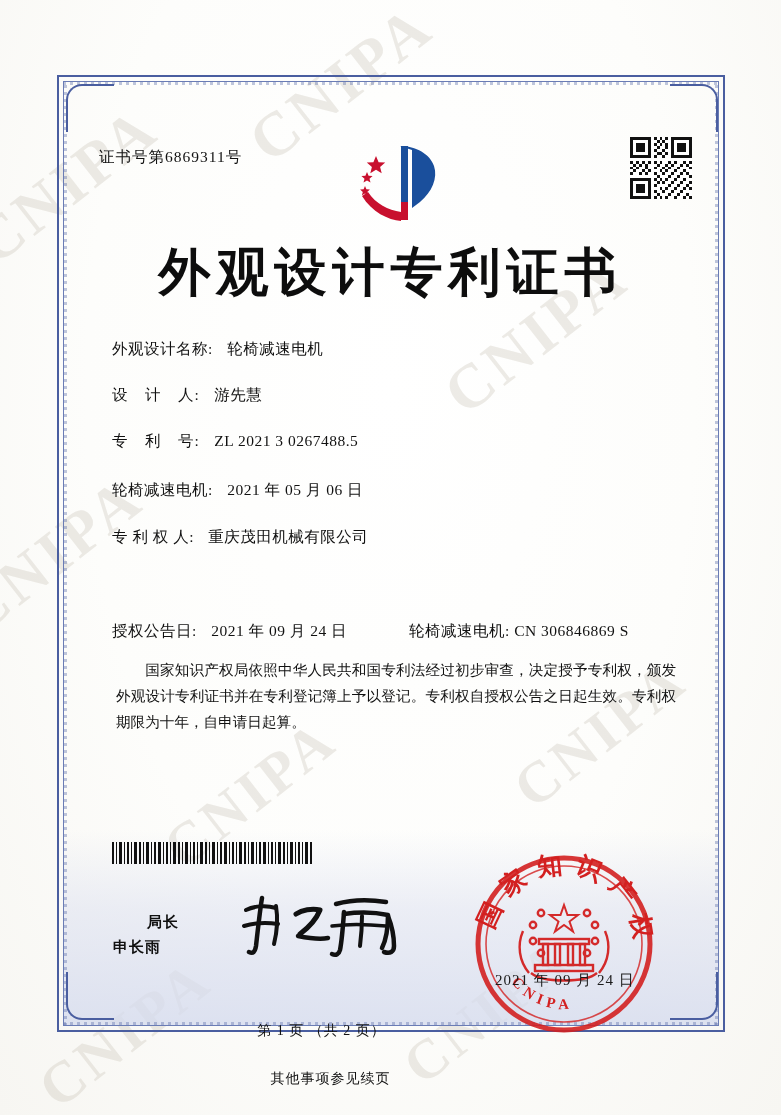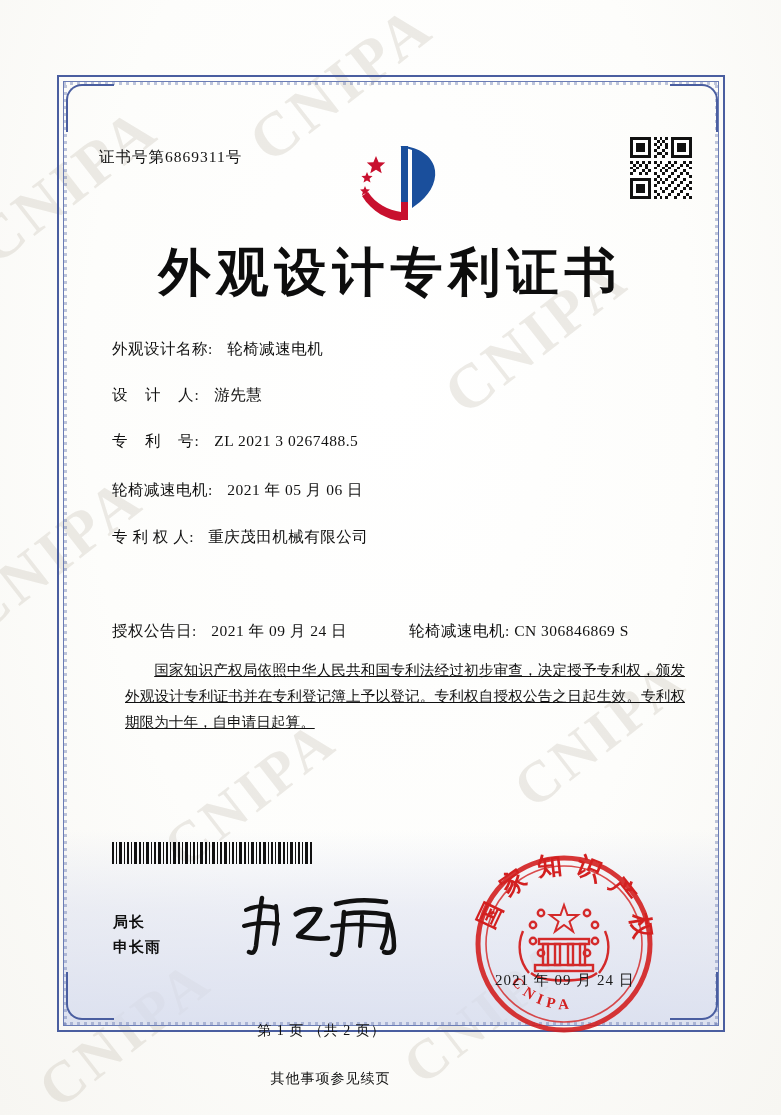--- a/index.html
+++ b/index.html
@@ -171,49 +171,48 @@
     left: 409px; top: 621px;
     font-size: 15.5px;
     letter-spacing: 0.5px;
     color: #111;
     white-space: nowrap;
   }
 
   
   .para {
     position: absolute;
-    left: 125px;
+    left: 116px;
     width: 560px;
     font-size: 14.6px;
     line-height: 26px;
     text-align: justify;
     color: #111;
     text-indent: 2em;
-    text-decoration: underline;
   }
   .para1 { top: 657px; }
   .para2 { top: 718px; }
 
   
   .barcode {
     position: absolute;
     left: 112px; top: 842px;
     width: 200px; height: 22px;
   }
 
   
   .sig-label {
     position: absolute;
     left: 113px;
     font-size: 15px;
     font-weight: 700;
     letter-spacing: 1px;
     color: #111;
   }
-  .sig-label-1 { top: 913px; }
+  .sig-label-1 { top: 913px; margin-left: 34px; }
   .sig-label-2 { top: 938px; }
 
   .signature {
     position: absolute;
     left: 236px; top: 890px;
     width: 180px; height: 70px;
     font-family: "Liberation Serif", serif;
   }
 
   

